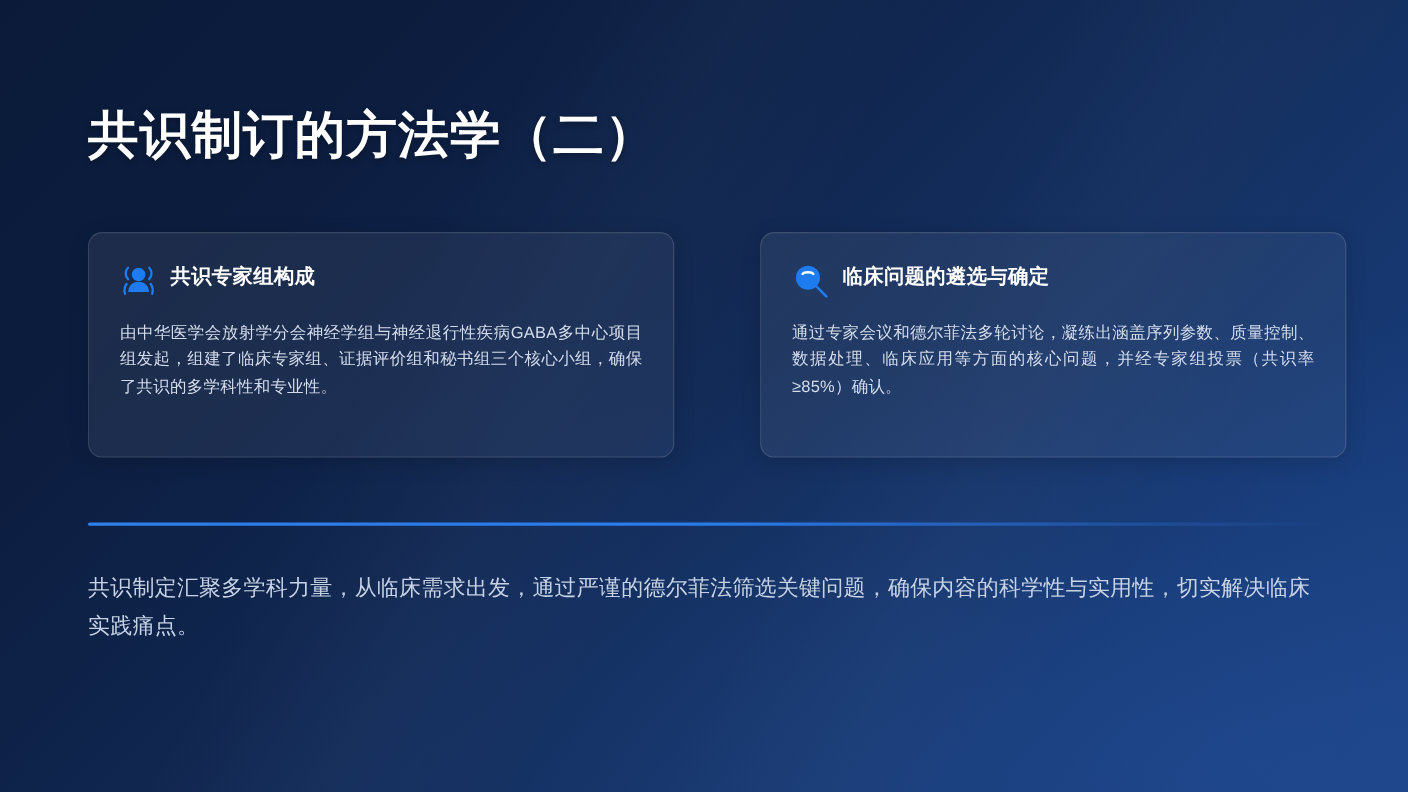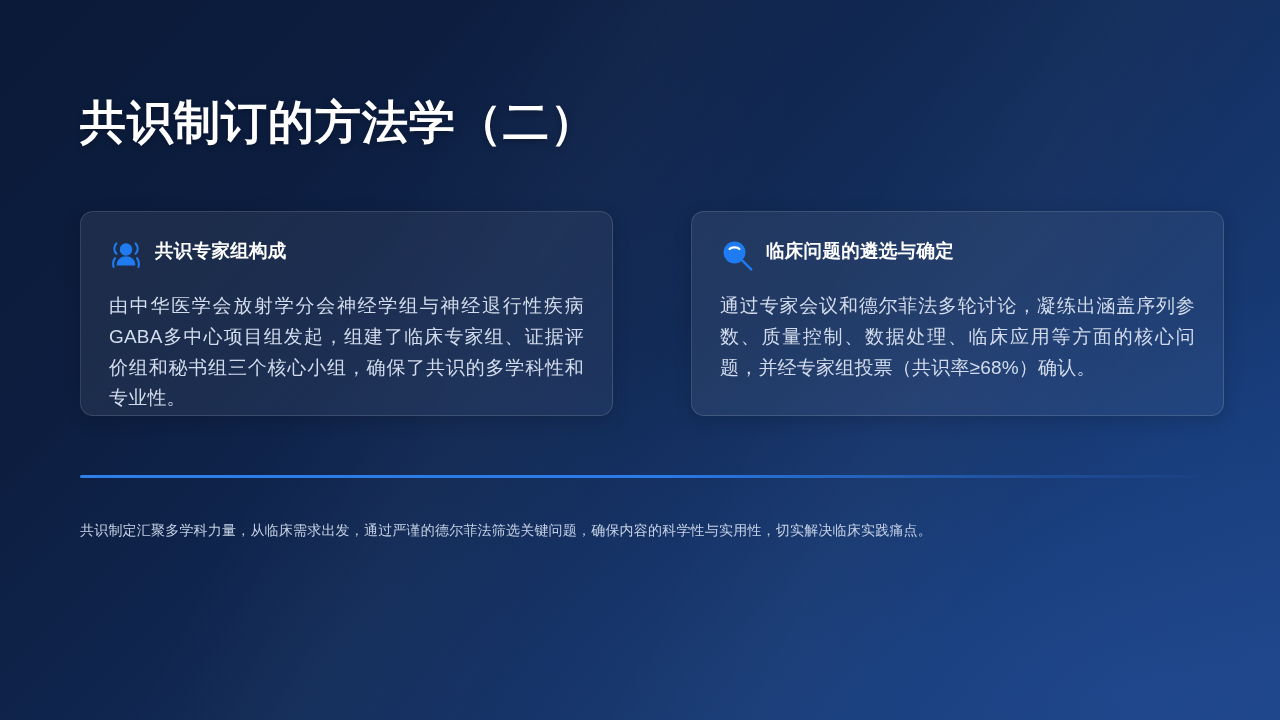--- a/index.html
+++ b/index.html
@@ -56,33 +56,33 @@
   .card.right { left:587px;margin-left:24px; }
 
   .card-head { display:flex; align-items:flex-start; height:34px; }
   .card-icon { width:40px; height:34px; flex:0 0 40px; display:flex; align-items:center; }
   .card-title {
     font-size:18.5px; font-weight:bold; color:#ffffff;
     margin-left:6px; letter-spacing:0.3px; white-space:nowrap;
   }
   .card-body {
     margin-top:19px;
-    font-size:19px; line-height:1.62; color:#d3dcec;
+    font-size:15px; line-height:1.62; color:#d3dcec;
     letter-spacing:0.2px; text-align:justify;
   }
 
   .divider {
     position:absolute; left:80px; top:475px; width:1120px; height:3px;
     background:linear-gradient(90deg, #2f7fe8 0%, #2a7ae8 52%, rgba(42,122,232,0.02) 100%);
     border-radius:2px;
   }
 
   .summary {
     position:absolute; left:80px; top:518px; width:1122px;
-    font-size:14px; line-height:1.72; color:#c6d2e6;
+    font-size:20px; line-height:1.72; color:#c6d2e6;
     letter-spacing:0.2px;
   }
 </style>
 </head>
 <body>
 
 <div id="slide">
 
   <div class="title">共识制订的方法学（二）</div>
 
@@ -109,21 +109,21 @@
       <div class="card-head">
         <span class="card-icon">
           <svg width="34" height="32" viewBox="0 0 34 32" aria-hidden="true">
             <circle cx="14.5" cy="13.5" r="11" fill="#1e7cf0"></circle>
             <path d="M9.6 10.0 C11.3 7.9 17.7 7.9 19.4 10.0" stroke="#ffffff" stroke-width="2.2" fill="none" stroke-linecap="round"></path>
             <line x1="22.4" y1="21.6" x2="31.2" y2="30.4" stroke="#1e7cf0" stroke-width="2.4" stroke-linecap="round"></line>
           </svg>
         </span>
         <span class="card-title">临床问题的遴选与确定</span>
       </div>
-      <div class="card-body">通过专家会议和德尔菲法多轮讨论，凝练出涵盖序列参数、质量控制、数据处理、临床应用等方面的核心问题，并经专家组投票（共识率≥68%）确认。</div>
+      <div class="card-body">通过专家会议和德尔菲法多轮讨论，凝练出涵盖序列参数、质量控制、数据处理、临床应用等方面的核心问题，并经专家组投票（共识率≥85%）确认。</div>
     </div>
 
   </div>
 
   <div class="divider"></div>
 
   <div class="summary">共识制定汇聚多学科力量，从临床需求出发，通过严谨的德尔菲法筛选关键问题，确保内容的科学性与实用性，切实解决临床实践痛点。</div>
 
 </div>
 

